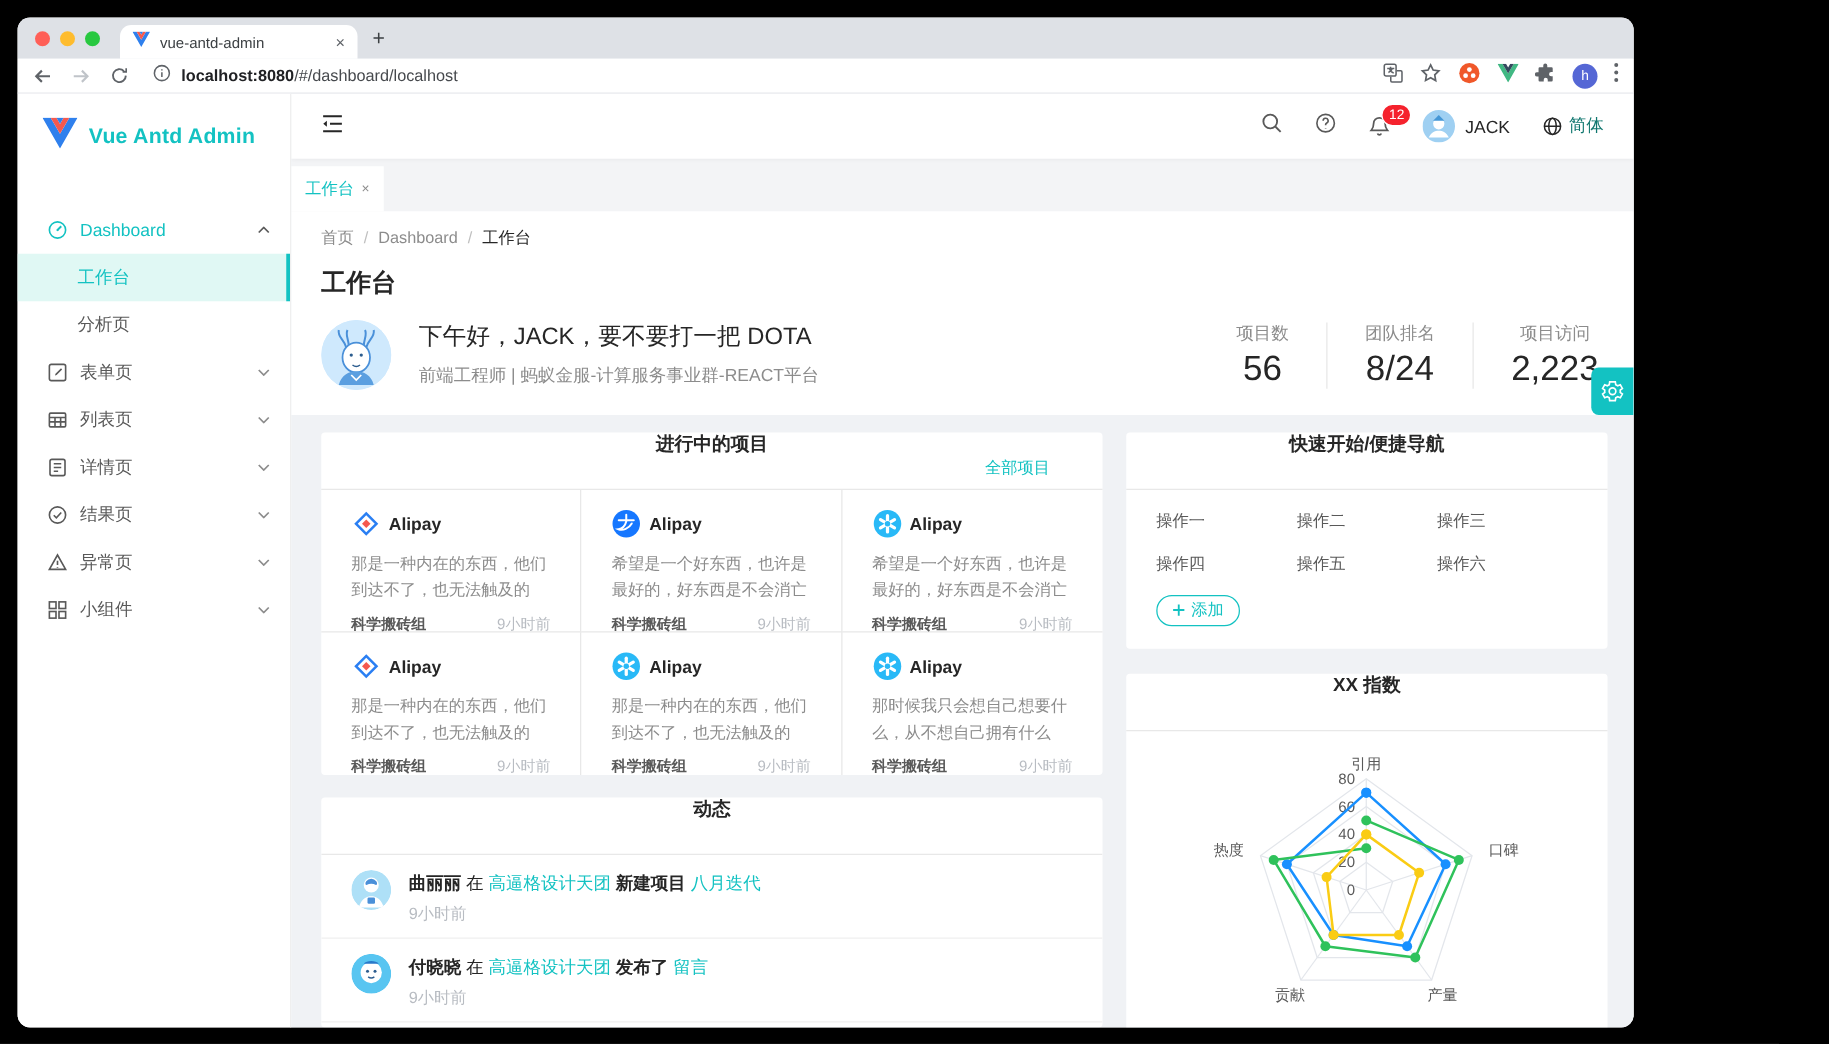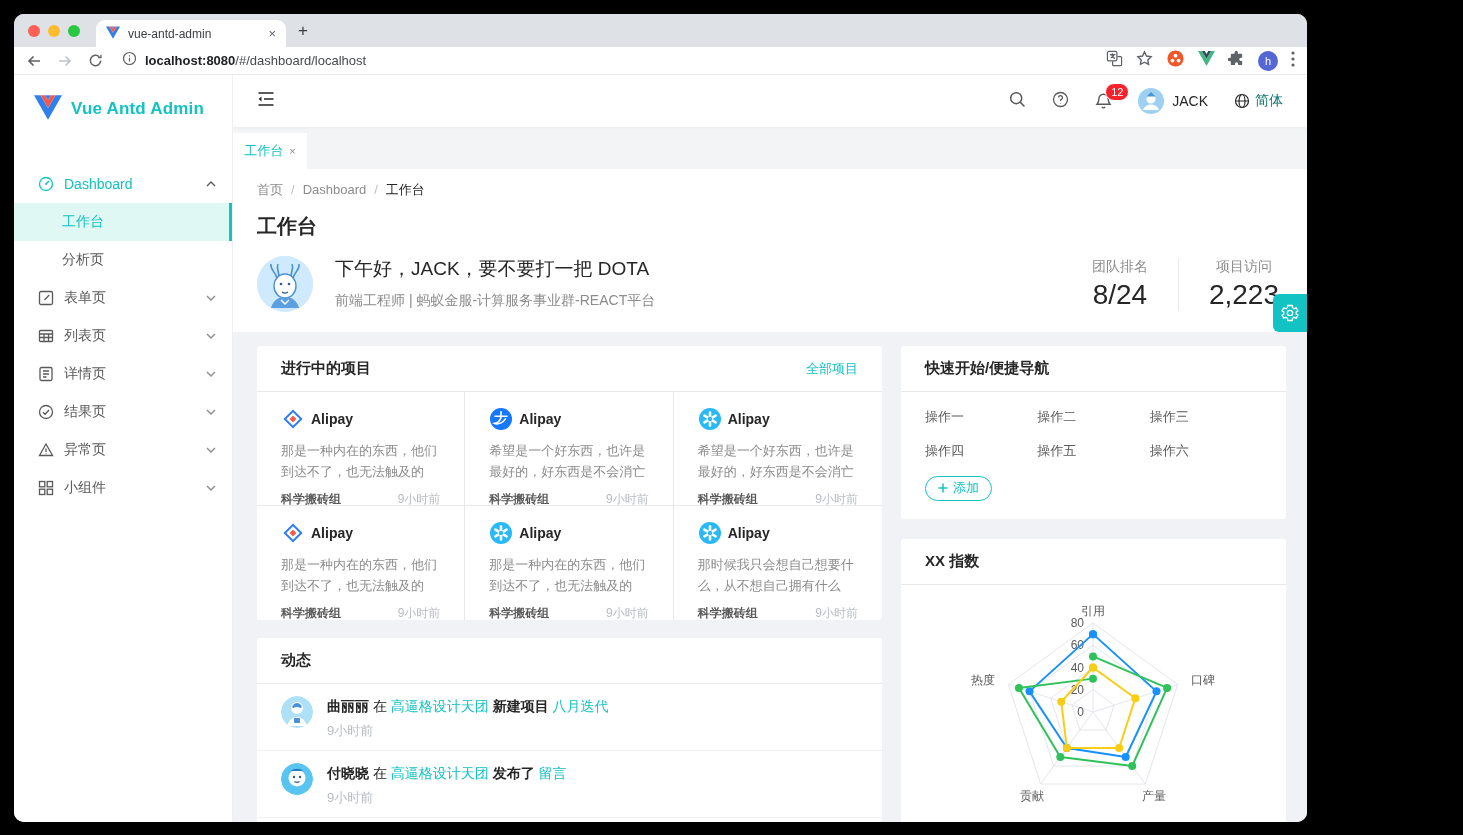--- a/index.html
+++ b/index.html
@@ -74,22 +74,22 @@
   .stat { padding:0 30px; text-align:center; border-left:1px solid #e8e8e8; }
   .stat:first-child { border-left:none; }
   .stat:last-child { padding-right:4px; }
   .stat .sl { font-size:14px; color:#8c8c8c; }
   .stat .sv { font-size:28px; color:#262626; margin-top:3px; }
 
   .content { flex:1; display:flex; gap:19px; padding:14px 21px 0 24px; overflow:hidden; }
   .col-left { flex:1; display:flex; flex-direction:column; gap:18px; min-width:0; }
   .col-right { width:385px; flex-shrink:0; display:flex; flex-direction:column; gap:20px; }
   .card { background:#fff; border-radius:3px; }
-  .card-h { height:46px; display:flex; align-items:center; padding:0 24px;
-    border-bottom:1px solid #e8e8e8; font-size:15px; font-weight:700; color:#262626; }
+  .card-h { height:46px; display:flex; align-items:center; padding:0 42px;
+    border-bottom:1px solid #e8e8e8; font-size:15px; font-weight:700; color:#262626;flex-direction:column; }
   .card-h .link { margin-left:auto; font-size:13px; font-weight:400; color:#13c2c2; cursor:pointer; }
 
   .pgrid { display:grid; grid-template-columns:1fr 1fr 1fr; }
   .pcell { height:114px; padding:15px 24px; border-right:1px solid #e8e8e8; border-bottom:1px solid #e8e8e8; }
   .pcell:nth-child(3n) { border-right:none; }
   .pcell:nth-child(n+4) { border-bottom:none; }
   .phead { display:flex; align-items:center; gap:6px; }
   .pname { font-size:14px; font-weight:600; color:#262626; }
   .pdesc { margin-top:9px; font-size:13px; color:#8c8c8c; line-height:21px; height:42px; overflow:hidden; }
   .pfoot { margin-top:9px; display:flex; font-size:12px; }
@@ -403,20 +403,24 @@
                 <path d="M25 36c2 1.6 4 1.6 6 0" stroke="#2c5d8f" stroke-width="1.2" fill="none"></path>
                 <path d="M14 52c2-8 8-11 14-11s12 3 14 11" fill="#5b9fe0"></path>
                 <path d="M24 44l4 4 4-4" stroke="#fff" stroke-width="1.4" fill="none"></path>
               </svg>
           </div>
           <div class="hero-text">
             <div class="greet">下午好，JACK，要不要打一把 DOTA</div>
             <div class="sub">前端工程师 | 蚂蚁金服-计算服务事业群-REACT平台</div>
           </div>
           <div class="stats">
+            <div class="stat">
+              <div class="sl">项目数</div>
+              <div class="sv">56</div>
+            </div>
             <div class="stat">
               <div class="sl">团队排名</div>
               <div class="sv">8/24</div>
             </div>
             <div class="stat">
               <div class="sl">项目访问</div>
               <div class="sv">2,223</div>
             </div>
           </div>
         </div>

